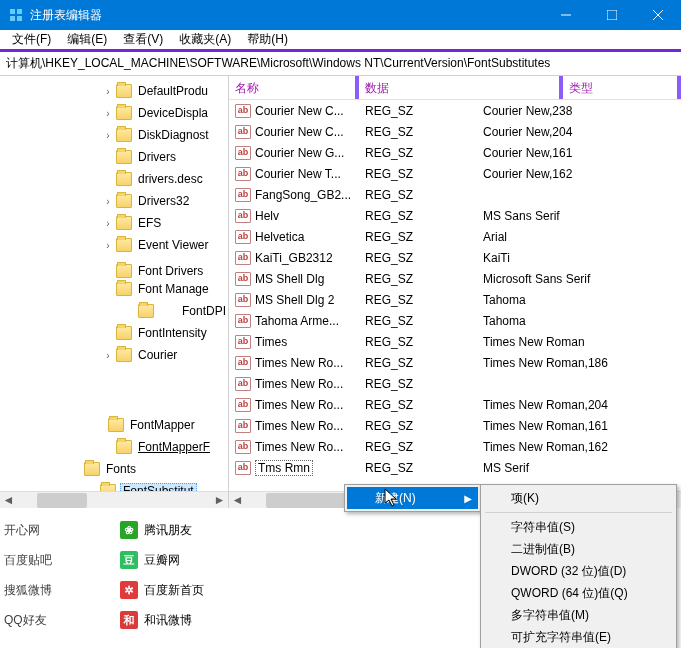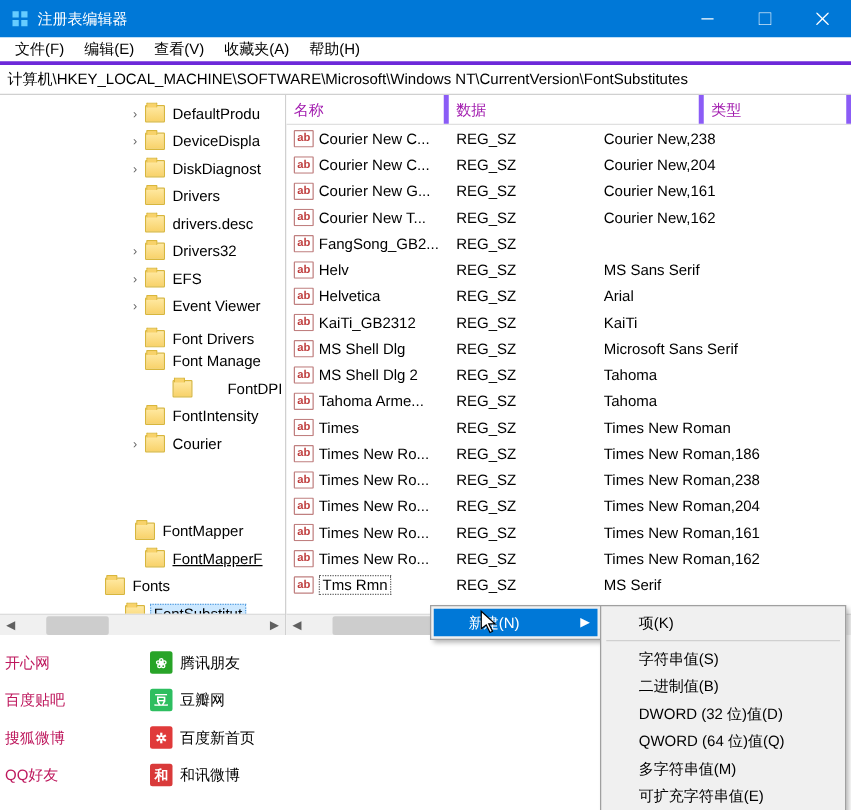--- a/index.html
+++ b/index.html
@@ -45,21 +45,21 @@
 .list-scroll-h .arrow { width:17px; height:17px; display:flex; align-items:center; justify-content:center; color:#606060;}
 .context-menu { position: absolute; background: #f0f0f0; border: 1px solid #a0a0a0; box-shadow: 2px 2px 4px rgba(0,0,0,0.3); padding: 2px; }
 .context-menu.primary { left: 344px; top: 484px; width: 137px; }
 .context-menu .cm-item { height: 22px; display: flex; align-items: center; padding: 0 20px 0 28px; position: relative; }
 .context-menu .cm-item.highlighted { background: #0078d7; color: #fff; }
 .context-menu .cm-item .sub-arrow { position: absolute; right: 6px; font-size: 10px; }
 .context-menu.secondary { left: 480px; top: 484px; width: 197px; }
 .context-menu .cm-sep { height: 1px; background: #d0d0d0; margin: 3px 2px; }
 .bottom-stuff { position: absolute; top: 513px; left: 0; width: 344px; display: flex; flex-direction: column; gap: 12px; padding: 8px 4px; }
 .bottom-row { display: flex; align-items: center; gap: 56px; }
-.bottom-row .site-link { color: #be185d; width: 60px; }
+.bottom-row .site-link { color: #404040; width: 60px; }
 .bottom-row .app-link { display: flex; align-items: center; gap: 6px; }
 .app-icon { width: 18px; height: 18px; display: inline-flex; align-items: center; justify-content: center; border-radius: 2px; font-size: 11px; font-weight: bold; color: #fff; }
 .cursor { position: absolute; left: 384px; top: 488px; width: 16px; height: 20px; pointer-events: none; z-index: 100; }
 </style>
 </head>
 <body>
 
 <div class="window">
 
   <div class="titlebar">
@@ -323,21 +323,20 @@
             </div>
             <div class="cell cell-type">REG_SZ</div>
             <div class="cell cell-data">Times New Roman,186</div>
           </div>
           <div class="list-row">
             <div class="cell cell-name">
               <span class="ab-icon"></span>
               <span class="name-text">Times New Ro...</span>
             </div>
             <div class="cell cell-type">REG_SZ</div>
-            <div class="cell cell-data">Times New Roman,238</div>
           </div>
           <div class="list-row">
             <div class="cell cell-name">
               <span class="ab-icon"></span>
               <span class="name-text">Times New Ro...</span>
             </div>
             <div class="cell cell-type">REG_SZ</div>
             <div class="cell cell-data">Times New Roman,204</div>
           </div>
           <div class="list-row">

